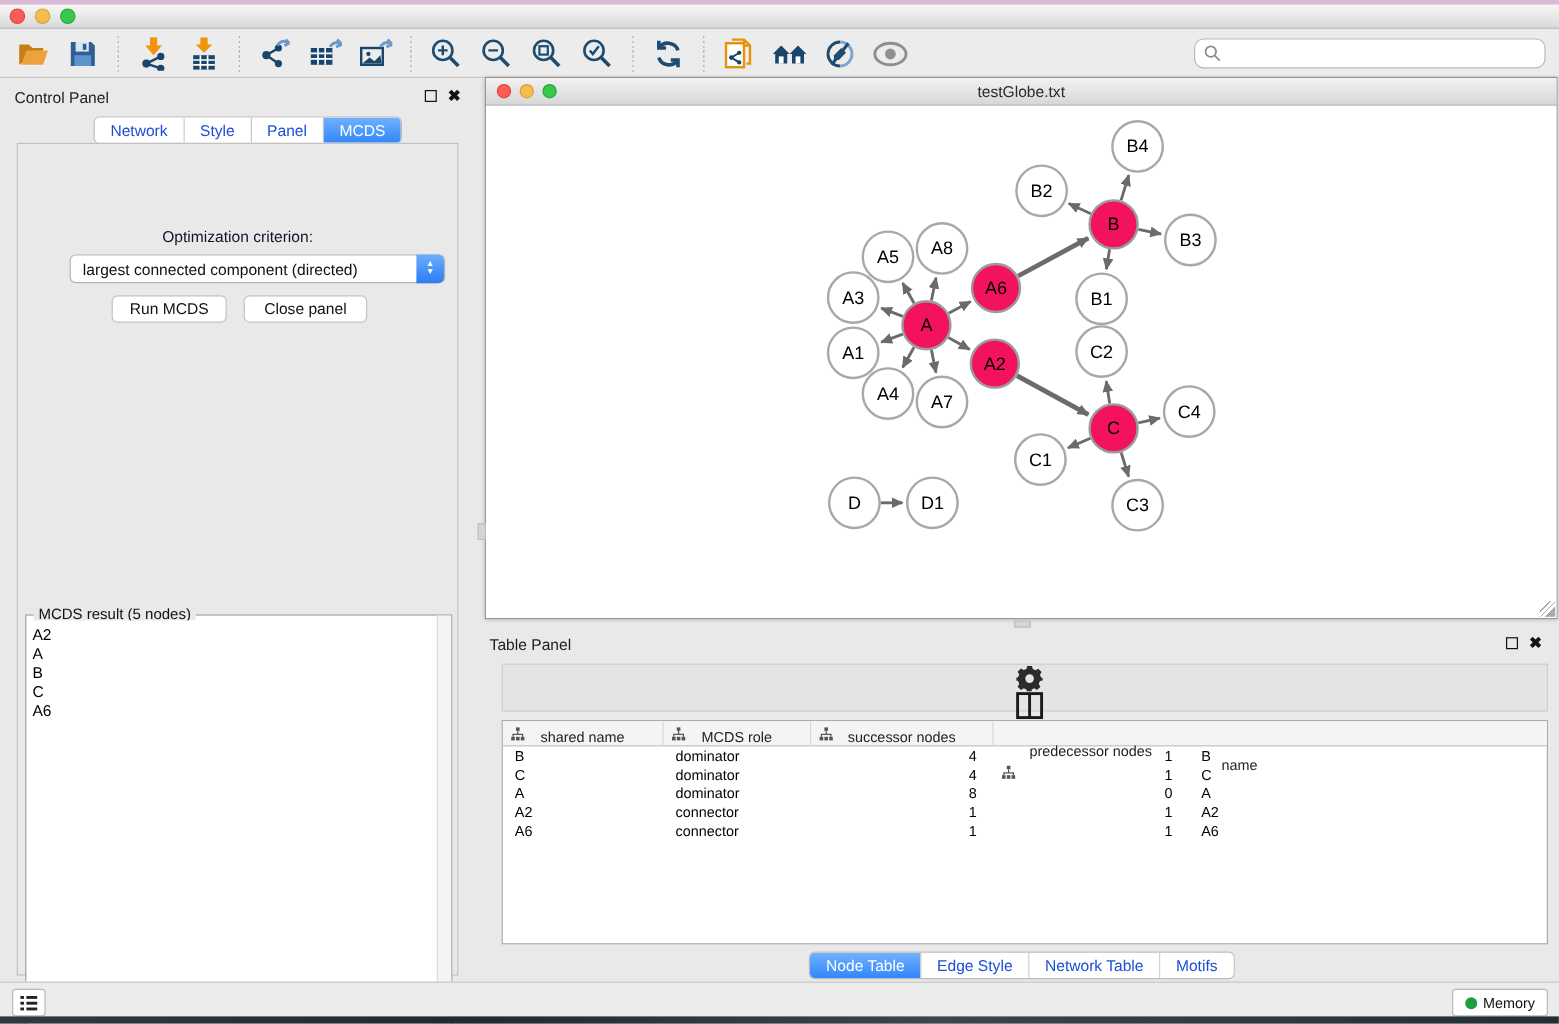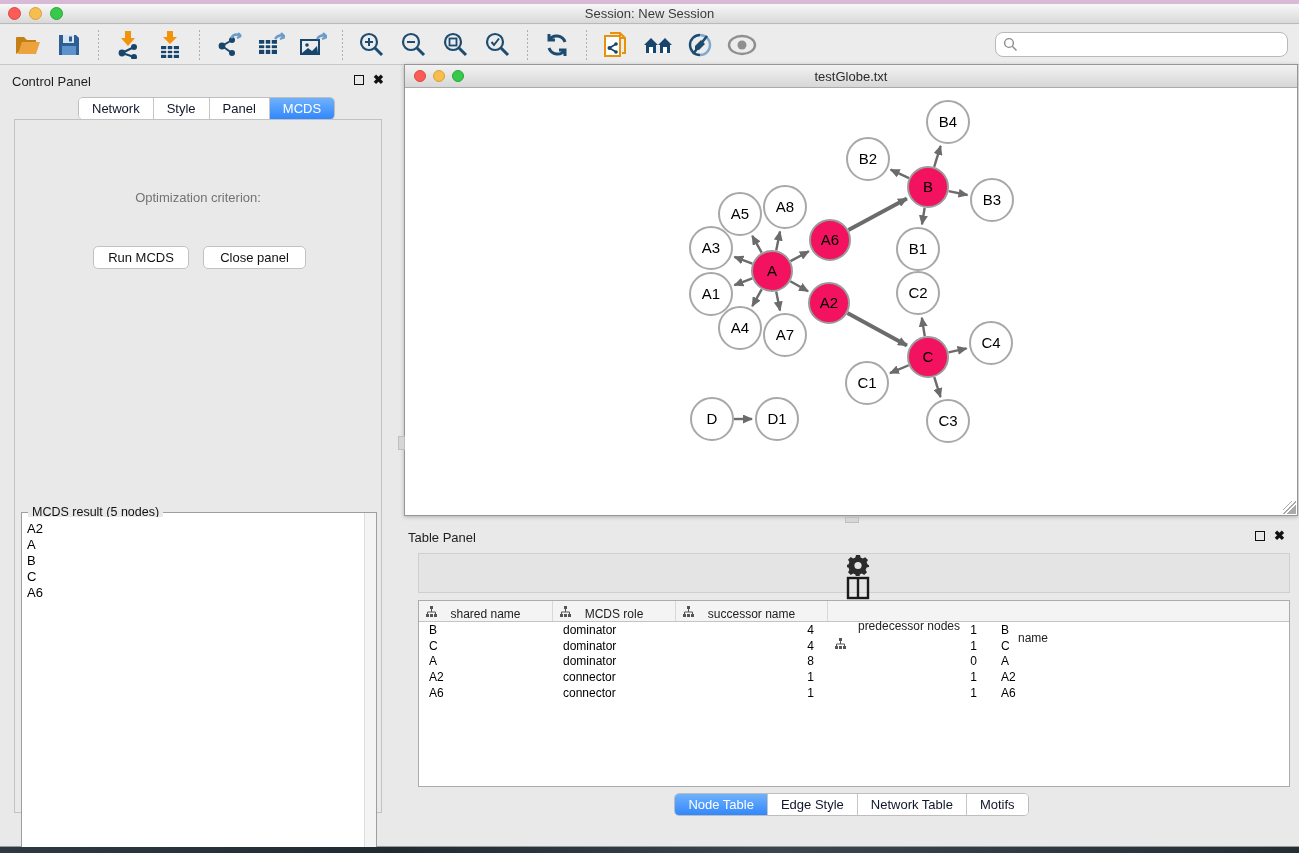--- a/index.html
+++ b/index.html
@@ -42,30 +42,30 @@
   
   .control-panel { position:absolute; left:0; top:62px; width:396px; height:753px; }
   .panel-title { position:absolute; left:12px; top:8px; font-size:13px; color:#1E1E1E; }
   .win-ctrls { position:absolute; display:flex; gap:9px; align-items:center; }
   .cp-ctrls { right:12px; top:9px; }
   .float-box { width:10px; height:10px; border:1.5px solid #111; background:transparent; }
   .close-x { font-size:13px; font-weight:bold; color:#111; line-height:10px; }
 
   .seg-group { display:inline-flex; border:1px solid #BDBDBD; border-radius:5px;
     overflow:hidden; background:#FFF; }
-  .seg { padding:3px 13px; font-size:13px; color:#0f172a; background:#FFF;
+  .seg { padding:3px 13px; font-size:13px; color:#1d4ed8; background:#FFF;
     border-right:1px solid #C6C6C6; white-space:nowrap; }
   .seg:last-child { border-right:none; }
   .seg.sel { background:linear-gradient(#6FB1FC,#3287FB); color:#FFF; }
   .cp-tabs { position:absolute; left:78px; top:31px; }
 
   .cp-inner { position:absolute; left:14px; top:53px; width:368px; height:694px;
     border:1px solid #C2C2C2; background:#E9E9E9; }
   .opt-label { position:absolute; left:0; right:0; top:70px; text-align:center;
-    font-size:13px; color:#737373; }
+    font-size:13px; color:#0f172a; }
   .dropdown { position:absolute; left:43px; top:92px; width:313px; height:24px;
     background:#FFF; border:1px solid #B5B5B5; border-radius:5px; font-size:13px;
     display:flex; align-items:center; padding-left:10px; color:#111; }
   .dd-cap { position:absolute; right:0px; top:-1px; width:23px; height:24px;
     background:linear-gradient(#6DAEFB,#2E7BF5); border-radius:0 5px 5px 0;
     display:flex; flex-direction:column; align-items:center; justify-content:center; }
   .dd-cap span { color:#FFF; font-size:7px; line-height:6px; }
   .btn { position:absolute; height:23px; background:#FFF; border:1px solid #C2C2C2;
     border-radius:5px; font-size:13px; color:#111; display:flex; align-items:center;
     justify-content:center; }
@@ -136,21 +136,20 @@
 <div class="desktop-top"></div>
 
 <div class="app">
 
   <div class="titlebar">
     <div class="lights">
       <div class="light red"></div>
       <div class="light yellow"></div>
       <div class="light green"></div>
     </div>
-    <div class="title">Session: New Session</div>
   </div>
 
   <div class="toolbar">
     <div class="tbtn">
       <svg width="27" height="24" viewBox="0 0 27 24">
           <path d="M2 21 L2 5 Q2 4 3 4 L10 4 L13 7 L22 7 L22 9" fill="#C47F17"></path>
           <path d="M4 21 L8 9 L26 9 L22 21 Z" fill="#EDA33D"></path>
         </svg>
     </div>
     <div class="tbtn">
@@ -296,20 +295,27 @@
       <div class="close-x">✖</div>
     </div>
     <div class="seg-group cp-tabs" id="cp-tabs">
         <span class="seg">Network</span>
         <span class="seg">Style</span>
         <span class="seg">Panel</span>
         <span class="seg sel">MCDS</span>
       </div>
     <div class="cp-inner">
       <div class="opt-label">Optimization criterion:</div>
+      <div class="dropdown">
+        <span>largest connected component (directed)</span>
+        <div class="dd-cap">
+            <span>▲</span>
+            <span>▼</span>
+          </div>
+      </div>
       <div class="btn run-btn">Run MCDS</div>
       <div class="btn closep-btn">Close panel</div>
       <div class="result-group">
         <div class="result-title">MCDS result (5 nodes)</div>
         <div class="result-list" id="mcds-list">
             <div class="li">A2</div>
             <div class="li">A</div>
             <div class="li">B</div>
             <div class="li">C</div>
             <div class="li">A6</div>
@@ -492,21 +498,21 @@
           <div class="th" style="width: 152px;">
             <span class="tree-ic"><svg width="13" height="12" viewBox="0 0 13 12">
                 <g fill="#555">
                   <rect x="5" y="0" width="3" height="3"></rect>
                   <rect x="1" y="8" width="3" height="3"></rect>
                   <rect x="5" y="8" width="3" height="3"></rect>
                   <rect x="9" y="8" width="3" height="3"></rect>
                 </g>
                 <path d="M2.5 8 V6 H10.5 V8 M6.5 6 V3" stroke="#555" fill="none"></path>
               </svg></span>
-            <span>successor name</span>
+            <span>successor nodes</span>
           </div>
           <div class="th" style="width: 163px; margin-top: 32px;">
             <span class="tree-ic"><svg width="13" height="12" viewBox="0 0 13 12">
                 <g fill="#555">
                   <rect x="5" y="0" width="3" height="3"></rect>
                   <rect x="1" y="8" width="3" height="3"></rect>
                   <rect x="5" y="8" width="3" height="3"></rect>
                   <rect x="9" y="8" width="3" height="3"></rect>
                 </g>
                 <path d="M2.5 8 V6 H10.5 V8 M6.5 6 V3" stroke="#555" fill="none"></path>
@@ -559,15 +565,33 @@
     <div class="tp-tabs">
       <span class="seg-group" id="tp-tabs">
           <span class="seg sel">Node Table</span>
           <span class="seg">Edge Style</span>
           <span class="seg">Network Table</span>
           <span class="seg">Motifs</span>
         </span>
     </div>
   </div>
 
+  <div class="statusbar">
+    <div class="sb-btn sb-left">
+      <svg width="16" height="14" viewBox="0 0 16 14">
+          <g fill="#222">
+            <rect x="1" y="1" width="3" height="2.4"></rect>
+            <rect x="6" y="1" width="9" height="2.4"></rect>
+            <rect x="1" y="5.8" width="3" height="2.4"></rect>
+            <rect x="6" y="5.8" width="9" height="2.4"></rect>
+            <rect x="1" y="10.6" width="3" height="2.4"></rect>
+            <rect x="6" y="10.6" width="9" height="2.4"></rect>
+          </g>
+        </svg>
+    </div>
+    <div class="sb-btn sb-right">
+      <div class="mem-dot"></div>
+      <span>Memory</span>
+    </div>
+  </div>
 </div>
 
 <div class="desktop-bottom"></div>
 
 </body></html>

